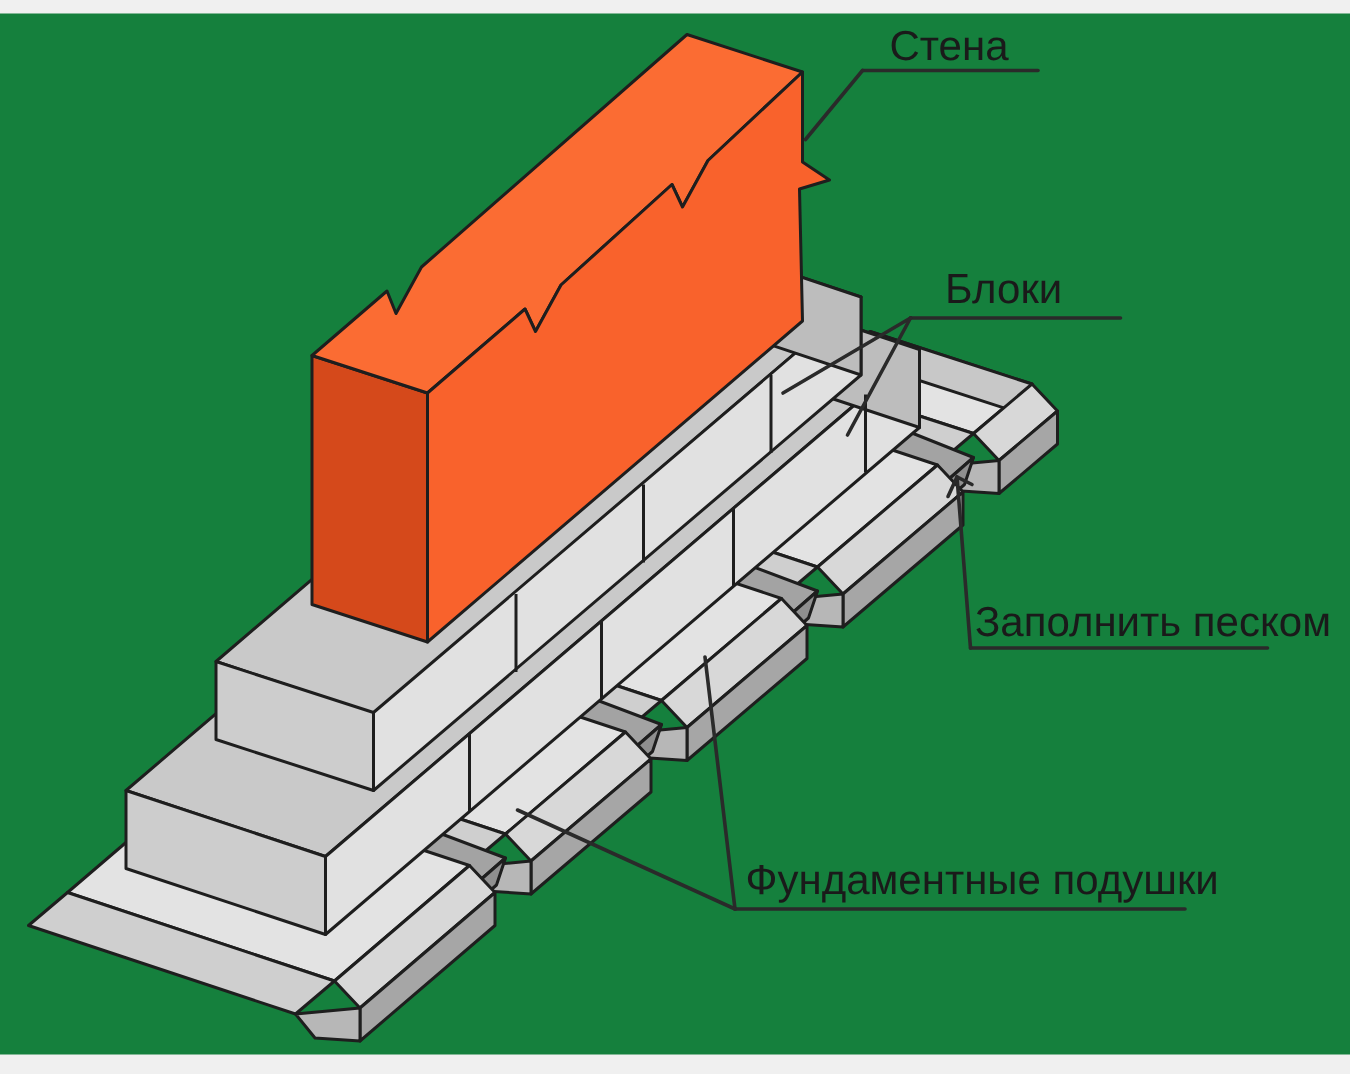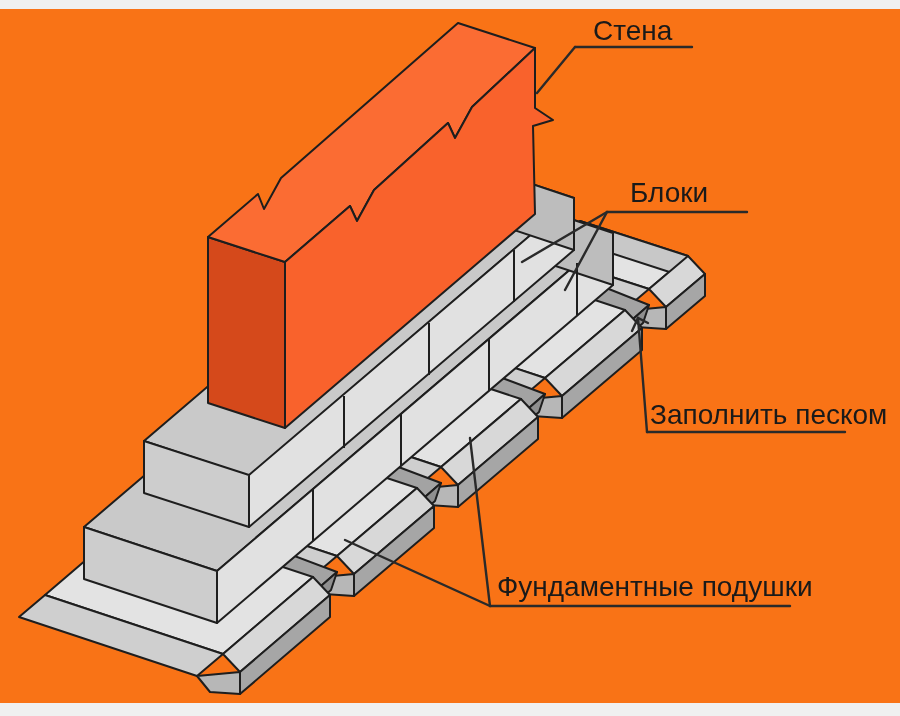--- a/index.html
+++ b/index.html
@@ -5,21 +5,21 @@
   html, body {
     margin: 0;
     padding: 0;
     background: #ffffff;
     font-family: "Liberation Sans", sans-serif;
   }
   .stage {
     position: relative;
     width: 900px;
     height: 716px;
-    background: #f97316;
+    background: #15803d;
     overflow: hidden;
   }
   svg { display: block; }
 
   
   .shape {
     stroke: #1e1e1e;
     stroke-width: 2;
     stroke-linejoin: round;
   }

